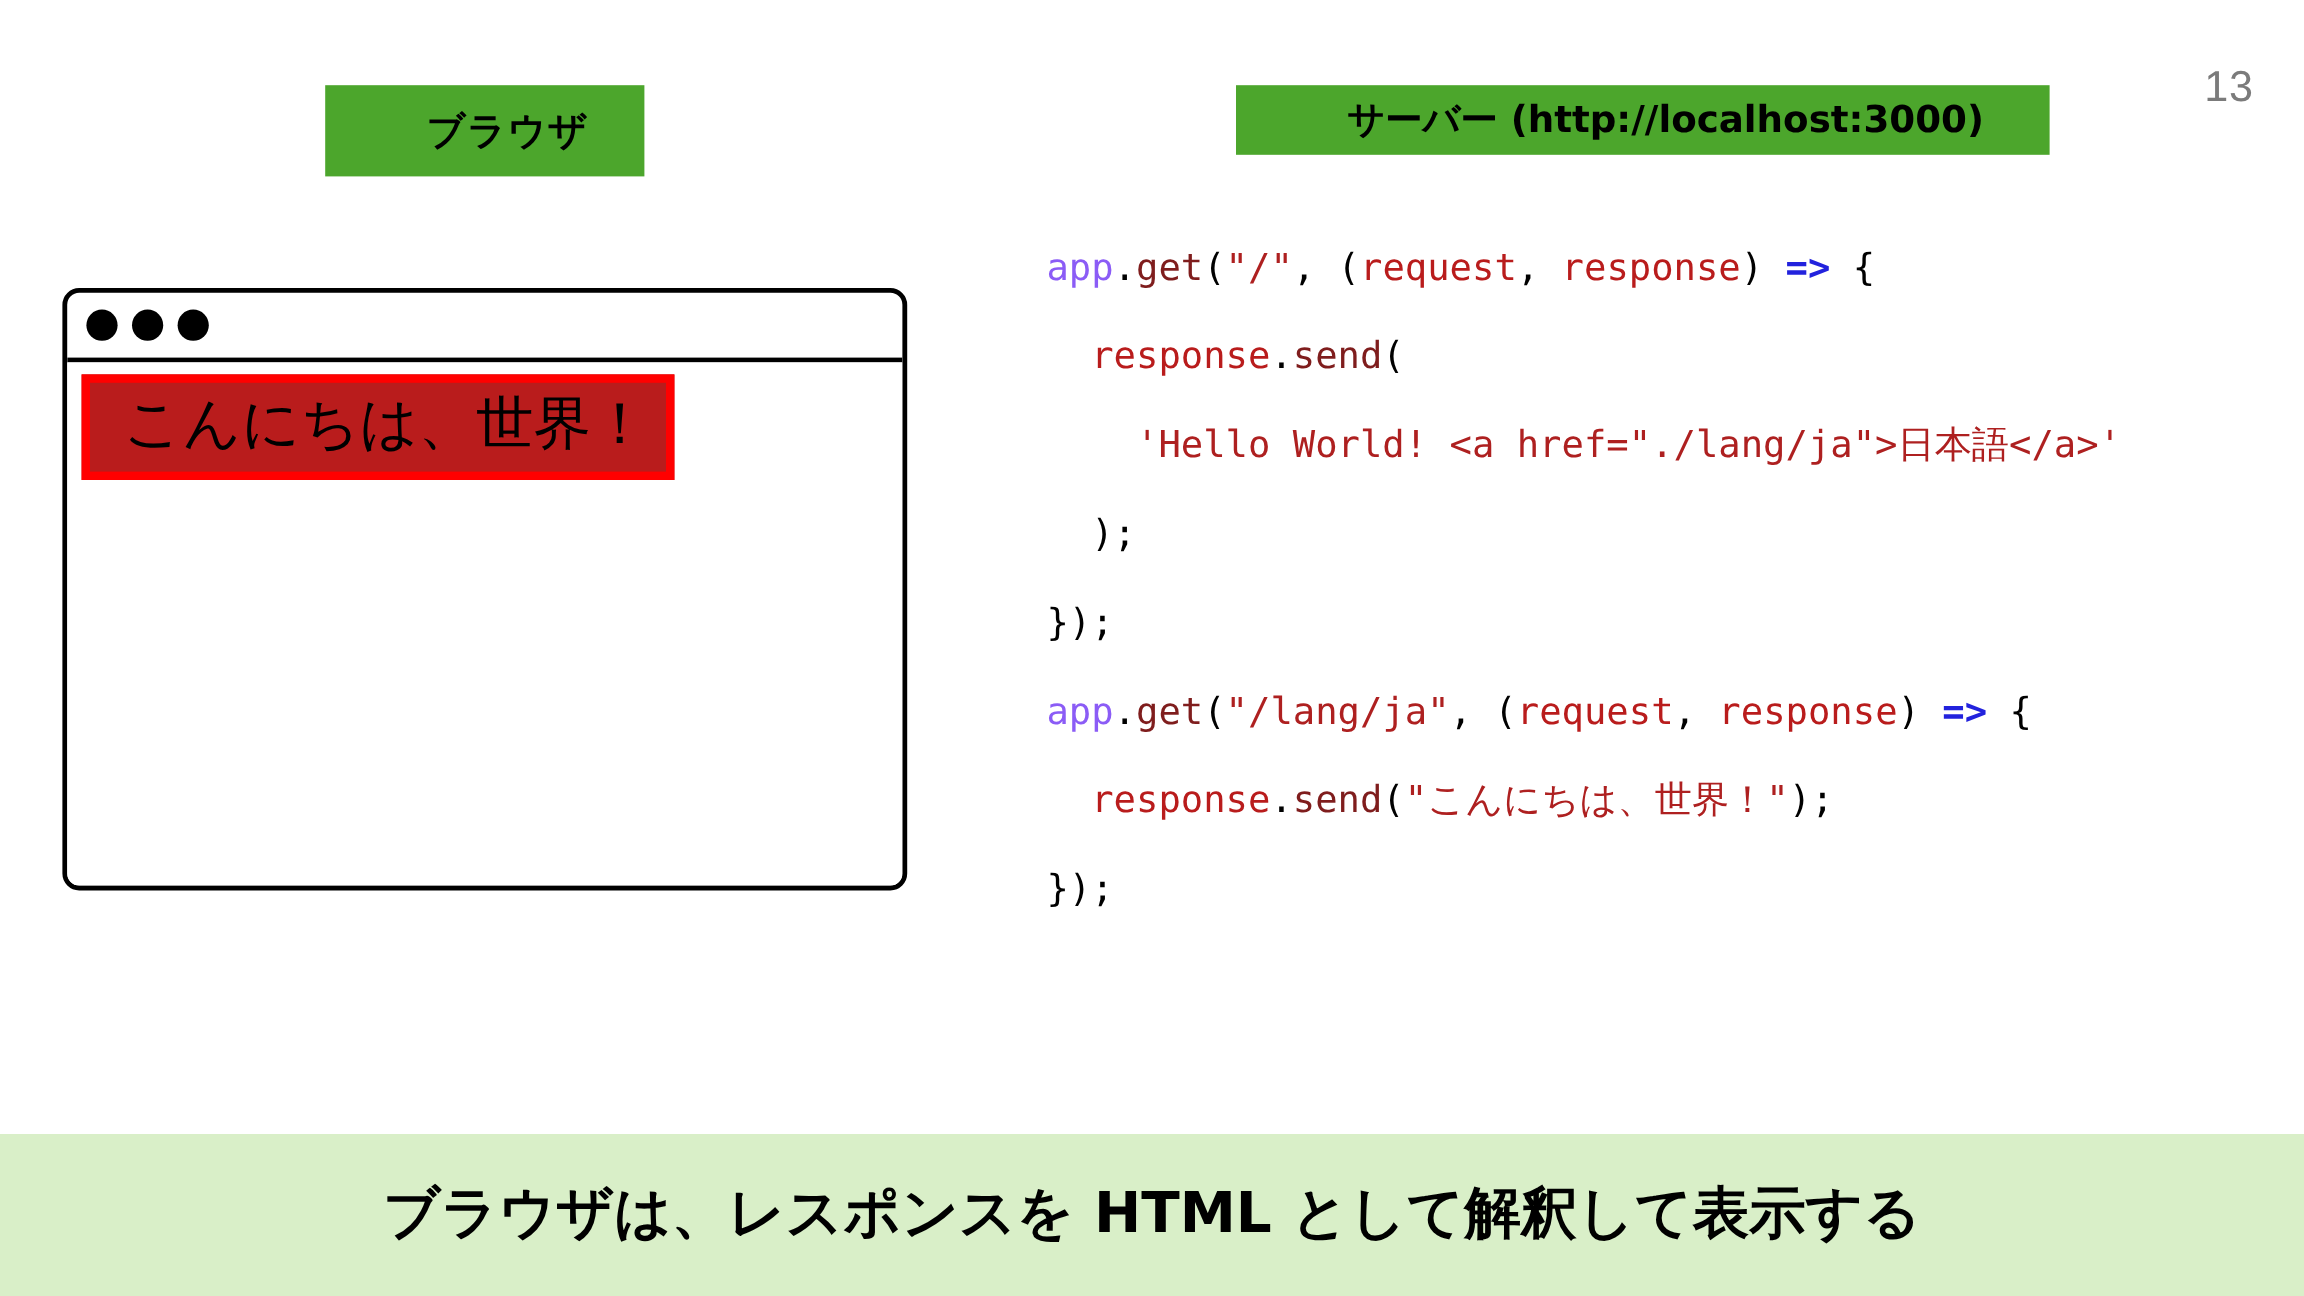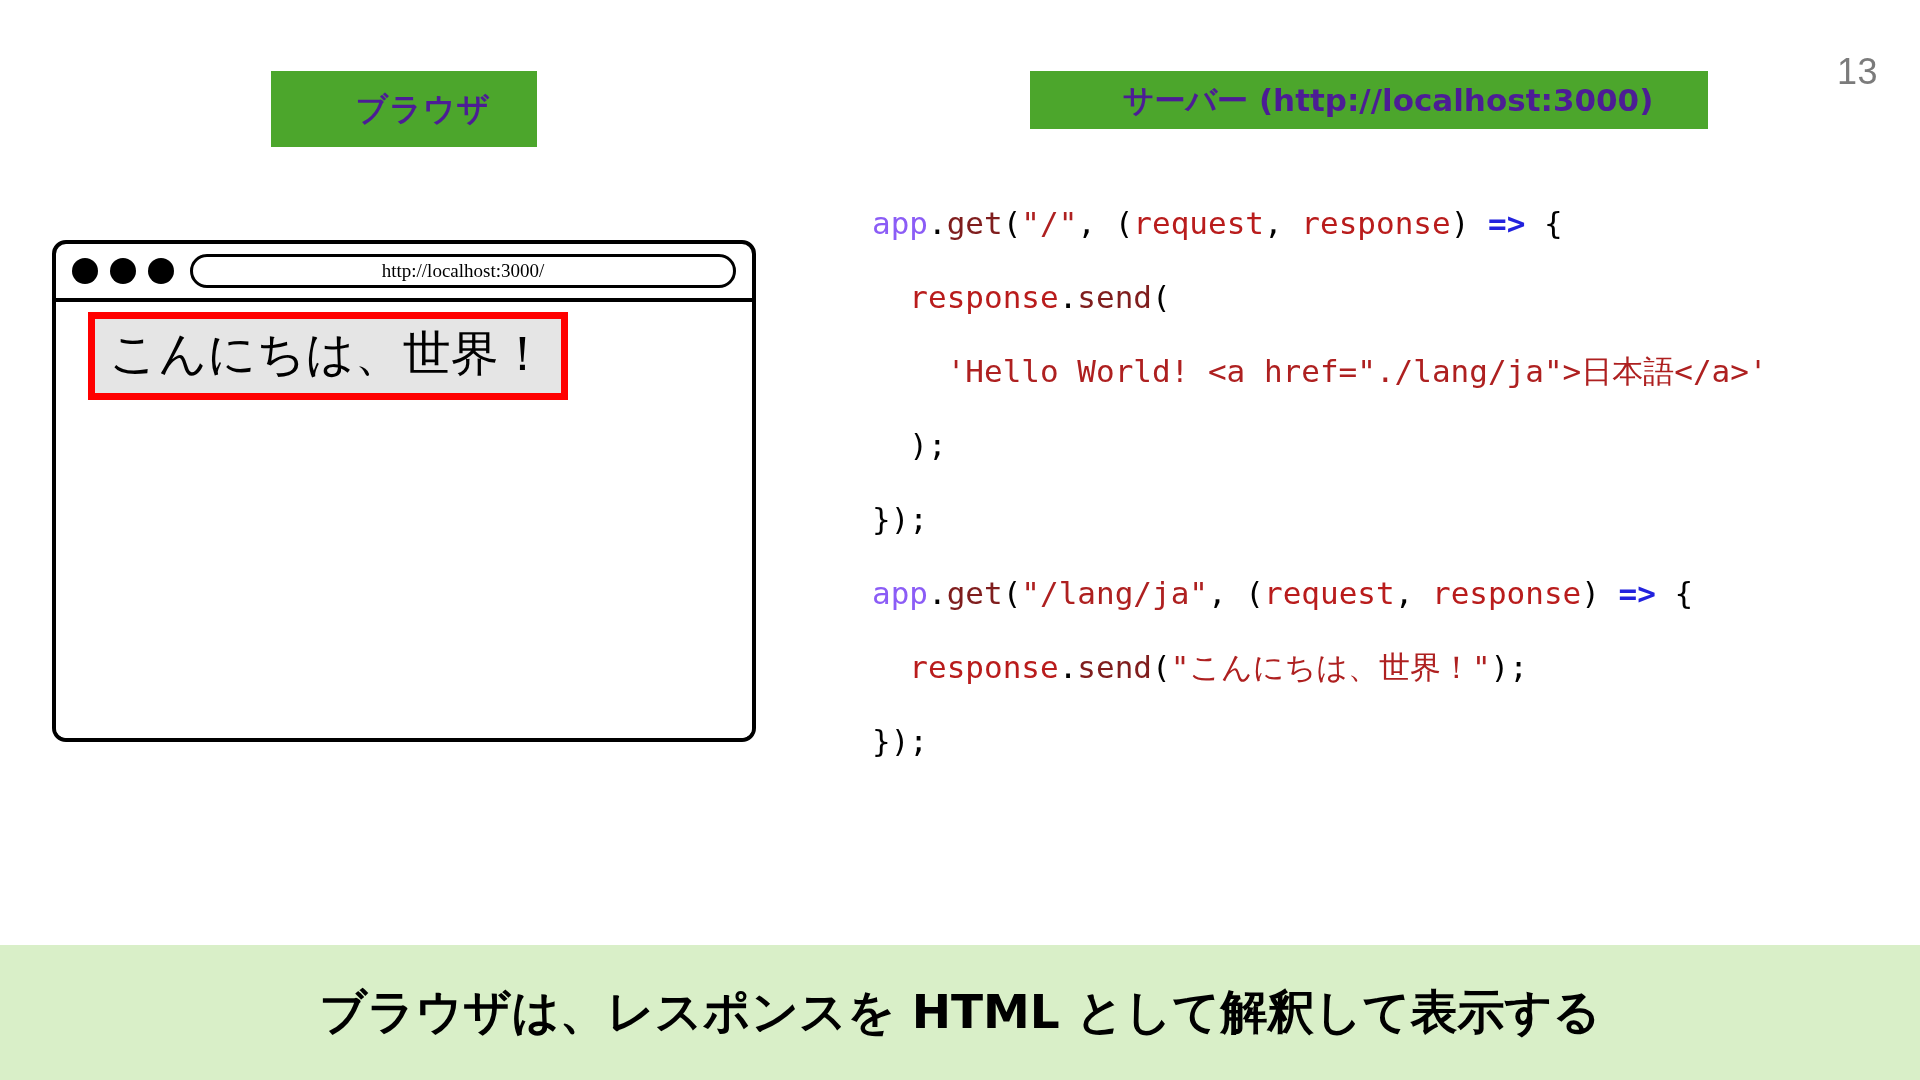--- a/index.html
+++ b/index.html
@@ -23,21 +23,21 @@
     color: #7b7b7b;
     font-family: "Liberation Sans", sans-serif;
     letter-spacing: 0.5px;
     line-height: 1;
   }
 
   
   .tab {
     position: absolute;
     background: #4CA62C;
-    color: #4c1d95;
+    color: #000000;
     font-weight: bold;
     display: flex;
     align-items: center;
     justify-content: center;
     font-family: "DejaVu Sans", "Liberation Sans", sans-serif;
     line-height: 1;
     padding-left: 38px;
   }
   #tab-browser {
     left: 271px; top: 71px;
@@ -94,24 +94,23 @@
     font-family: "Liberation Serif", "DejaVu Serif", serif;
   }
   #browser-viewport {
     position: relative;
     height: 436px;
     background: #ffffff;
     padding: 10px 12px 0 12px;
   }
   #rendered-box {
     border: 7px solid #FF0000;
-    background: #e5e5e5;
-    padding: 6px 14px 10px 14px;
+    background: #b91c1c;
+    padding: 6px 14px 10px 28px;
     display: inline-block;
-    margin-left: 20px;
   }
   #rendered-text {
     font-size: 48px;
     color: #000000;
     font-family: "DejaVu Sans", "Liberation Sans", sans-serif;
     line-height: 1.2;
     white-space: nowrap;
   }
 
   
@@ -162,23 +161,20 @@
 
   <div class="tab" id="tab-server">サーバー (http://localhost:3000)</div>
 
   <div id="browser-window">
     <div id="browser-chrome">
       <div class="dots">
         <span class="dot"></span>
         <span class="dot"></span>
         <span class="dot"></span>
       </div>
-      <div id="url-bar">
-        <span id="url-text">http://localhost:3000/</span>
-      </div>
     </div>
     <div id="browser-viewport">
       <div id="rendered-box">
         <span id="rendered-text">こんにちは、世界！</span>
       </div>
     </div>
   </div>
 
   <div id="code-block"><div class="code-line"><span class="tok-obj">app</span><span class="tok-punct">.</span><span class="tok-fn">get</span><span class="tok-punct">(</span><span class="tok-str">"/"</span><span class="tok-punct">, (</span><span class="tok-param">request</span><span class="tok-punct">, </span><span class="tok-param">response</span><span class="tok-punct">) </span><span class="tok-arrow">=&gt;</span><span class="tok-punct"> {</span></div><div class="code-line"><span>  </span><span class="tok-param">response</span><span class="tok-punct">.</span><span class="tok-fn">send</span><span class="tok-punct">(</span></div><div class="code-line"><span>    </span><span class="tok-str">'Hello World! &lt;a href="./lang/ja"&gt;日本語&lt;/a&gt;'</span></div><div class="code-line"><span>  </span><span class="tok-punct">);</span></div><div class="code-line"><span class="tok-punct">});</span></div><div class="code-line"><span class="tok-obj">app</span><span class="tok-punct">.</span><span class="tok-fn">get</span><span class="tok-punct">(</span><span class="tok-str">"/lang/ja"</span><span class="tok-punct">, (</span><span class="tok-param">request</span><span class="tok-punct">, </span><span class="tok-param">response</span><span class="tok-punct">) </span><span class="tok-arrow">=&gt;</span><span class="tok-punct"> {</span></div><div class="code-line"><span>  </span><span class="tok-param">response</span><span class="tok-punct">.</span><span class="tok-fn">send</span><span class="tok-punct">(</span><span class="tok-str">"こんにちは、世界！"</span><span class="tok-punct">);</span></div><div class="code-line"><span class="tok-punct">});</span></div></div>
 

